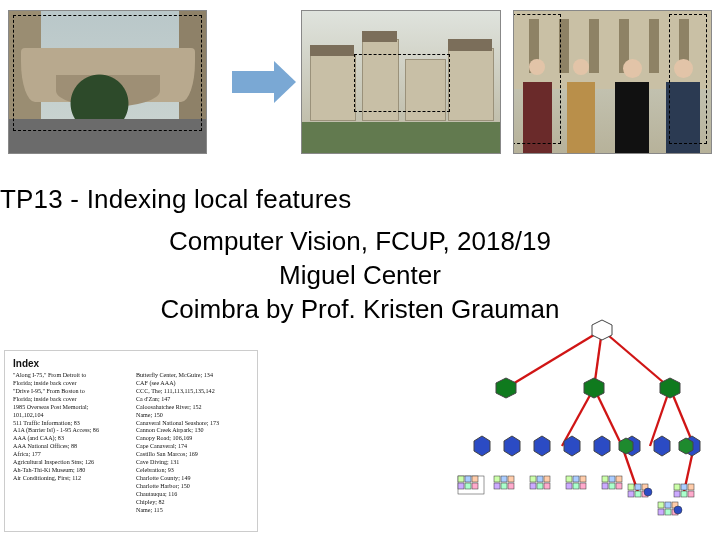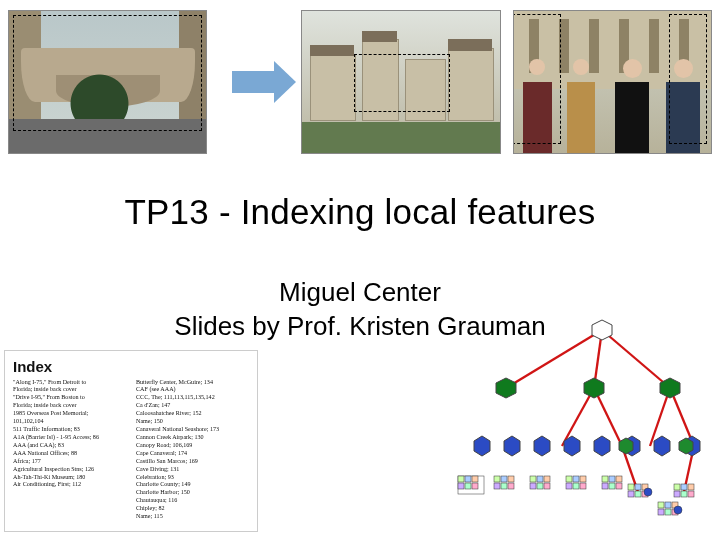--- a/index.html
+++ b/index.html
@@ -54,23 +54,22 @@
     background:repeating-linear-gradient(90deg,#8e8265 0 10px,#c9c0a5 10px 30px);}
   .p3 .person{position:absolute;bottom:0;width:20%;top:34%;}
   .p3 .head{position:absolute;top:0;left:30%;width:40%;padding-top:40%;border-radius:50%;background:#e2c4a8;}
   .p3 .body{position:absolute;top:24%;left:14%;right:14%;bottom:0;}
   .p3 .pp1{left:2%} .p3 .pp1 .body{background:#6a2a2a;}
   .p3 .pp2{left:24%} .p3 .pp2 .body{background:#b98f4a;}
   .p3 .pp3{left:48%;width:24%} .p3 .pp3 .body{background:#111;}
   .p3 .pp4{left:74%;width:24%} .p3 .pp4 .body{background:#2b3a52;}
   
   .title{
-    font-size: 35px;
-    text-align:center;
-    margin-top:36px;
+    font-size: 26px;
+    margin-top:28px;
     letter-spacing:0.2px;
   }
   .sub{
     font-size:26px;
     text-align:center;
     line-height:1.3;
     margin-top:10px;
   }
   
   .index-img{
@@ -82,21 +81,21 @@
     background:#fff;
     border:1px solid #ccc;
     padding:6px 6px 4px 8px;
     box-sizing:border-box;
     font-size:6.1px;
     line-height:1.3;
     color:#111;
     font-family:"Times New Roman",serif;
     overflow:hidden;
   }
-  .index-img .hd{font-weight:bold;font-size:15px;margin-bottom:2px;font-family:Arial;}
+  .index-img .hd{font-weight:bold;font-size:10px;margin-bottom:2px;font-family:Arial;}
   .index-img .cols{display:flex;gap:8px;}
   .index-img .col{flex:1;white-space:pre-line;}
   .tree-vis{
     position:absolute;
     right:8px;
     top:316px;
     width:300px;
     height:216px;
   }
   .tree-vis svg{width:100%;height:100%;}
@@ -149,23 +148,23 @@
         <div class="body"></div>
         <div class="head"></div>
       </div>
     <div class="dashbox" style="left:-2px;top:3px;width:24%;height:90%"></div>
     <div class="dashbox" style="right:4px;top:3px;width:18%;height:90%"></div>
   </div>
 </div>
 
 <div class="title">TP13 - Indexing local features</div>
 <div class="sub">
-  <br>
+  <span>Computer Vision, FCUP, 2018/19</span><br>
   <span>Miguel Center</span><br>
-  <span>Slides by Prof. Kristen Grauman</span>
+  <span>Coimbra by Prof. Kristen Grauman</span>
 </div>
 
 <div class="index-img">
   <div class="hd">Index</div>
   <div class="cols">
     <div class="col">"Along I-75," From Detroit to
   Florida; inside back cover
 "Drive I-95," From Boston to
   Florida; inside back cover
 1985 Overseas Post Memorial;

